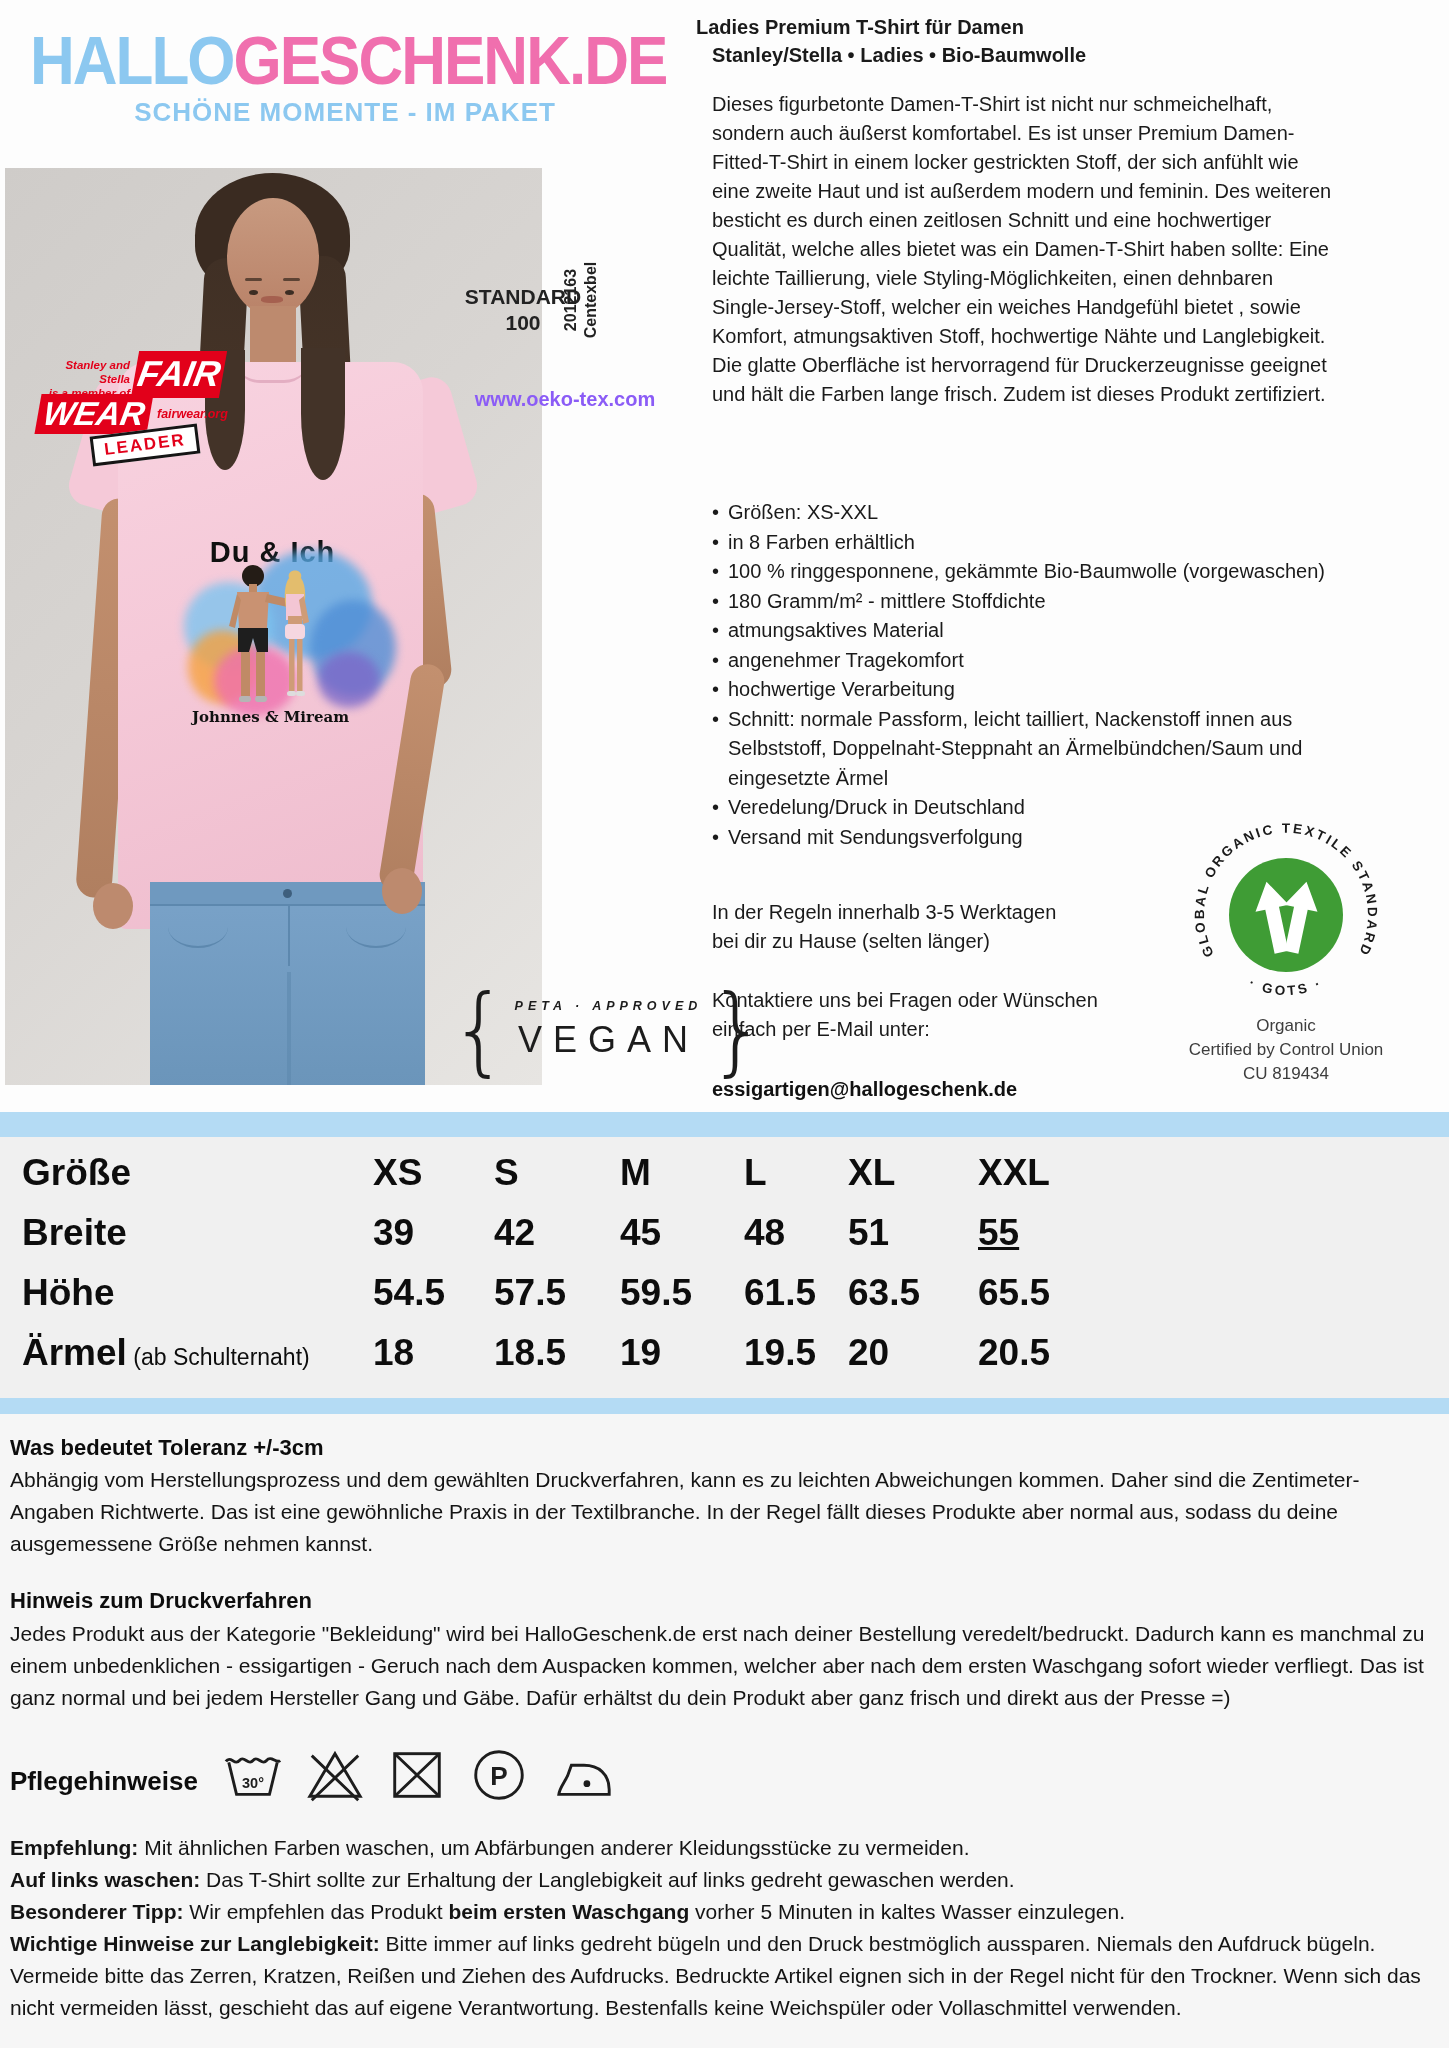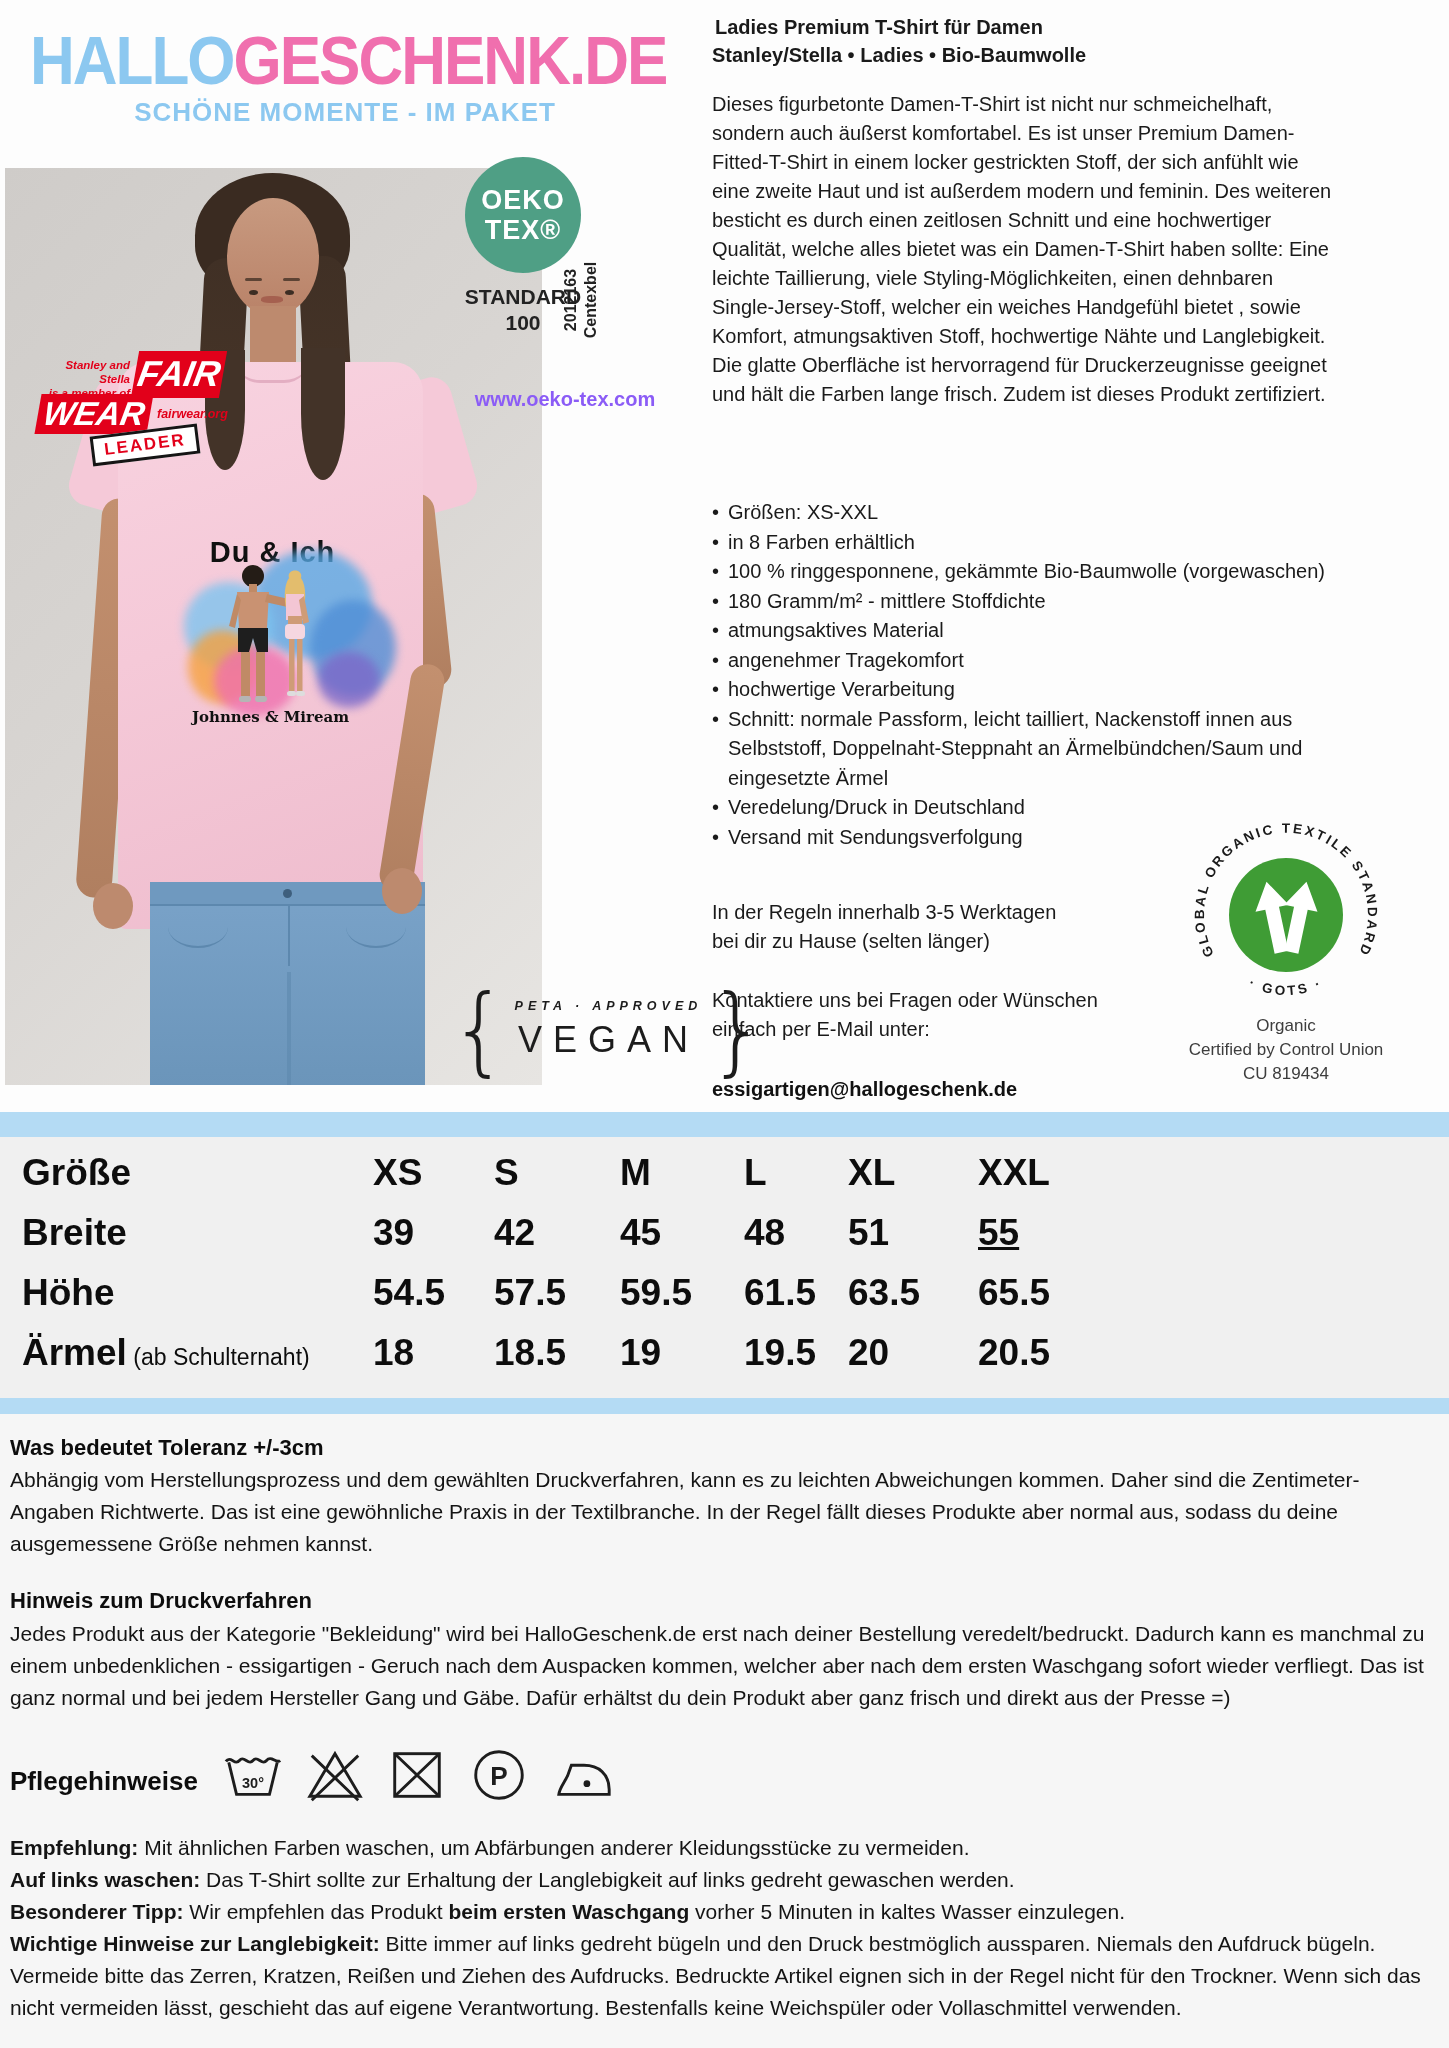--- a/index.html
+++ b/index.html
@@ -83,21 +83,21 @@
   
   .oeko-circle{left:465px;top:157px;width:116px;height:116px;border-radius:50%;background:var(--oekotex-green);
                color:#fff;text-align:center;font-weight:900;font-size:27px;line-height:30px;padding-top:0;
                display:flex;flex-direction:column;justify-content:center;letter-spacing:1px;}
   .oeko-standard{left:443px;top:284px;width:160px;text-align:center;font-weight:900;font-size:21px;line-height:26px;color:#222;}
   .oeko-cert{left:556px;top:245px;width:120px;height:110px;transform:rotate(-90deg);transform-origin:center;
              font-weight:bold;font-size:16px;line-height:20px;color:#222;text-align:center;}
   .oeko-url{left:455px;top:388px;width:220px;text-align:center;font-weight:900;font-size:20px;color:#8b5cf6;}
 
   
-  .p-title{left:715px;top:16px;font-weight:bold;font-size:20px;}
+  .p-title{left:696px;top:16px;font-weight:bold;font-size:20px;}
   .p-subtitle{left:712px;top:44px;font-weight:bold;font-size:20px;}
   .p-desc{left:712px;top:90px;width:620px;font-size:20px;line-height:29px;}
   .p-bullets{left:712px;top:498px;width:665px;font-size:20px;line-height:29.5px;}
   .bullet{display:flex;}
   .bullet .dot{width:16px;flex:0 0 16px;}
   .p-delivery{left:712px;top:898px;width:372px;font-size:20px;line-height:29px;}
   .p-contact{left:712px;top:986px;width:392px;font-size:20px;line-height:29px;}
   .p-email{left:712px;top:1078px;font-size:20px;font-weight:bold;color:#111;text-decoration:none;}
 
   
@@ -208,24 +208,20 @@
       <rect x="83" y="56" width="14" height="10" fill="#cf9c77"></rect>
       <rect x="80" y="64" width="20" height="15" rx="4" fill="#f6d7e0"></rect>
       <rect x="84" y="79" width="5.5" height="52" fill="#cf9c77"></rect>
       <rect x="92" y="79" width="5.5" height="52" fill="#cf9c77"></rect>
       <rect x="82" y="131" width="9" height="5" rx="2.5" fill="#ddd"></rect>
       <rect x="91" y="131" width="9" height="5" rx="2.5" fill="#ddd"></rect>
     </svg>
     <div class="print-names">Johnnes &amp; Miream</div>
   </div>
 
-  <div class="abs oeko-circle">
-    <span>OEKO</span>
-    <span>TEX®</span>
-  </div>
   <div class="abs oeko-standard">
     <div>STANDARD</div>
     <div>100</div>
   </div>
   <div class="abs oeko-cert">
     <div>2012163</div>
     <div>Centexbel</div>
   </div>
   <div class="abs oeko-url">www.oeko-tex.com</div>
 

